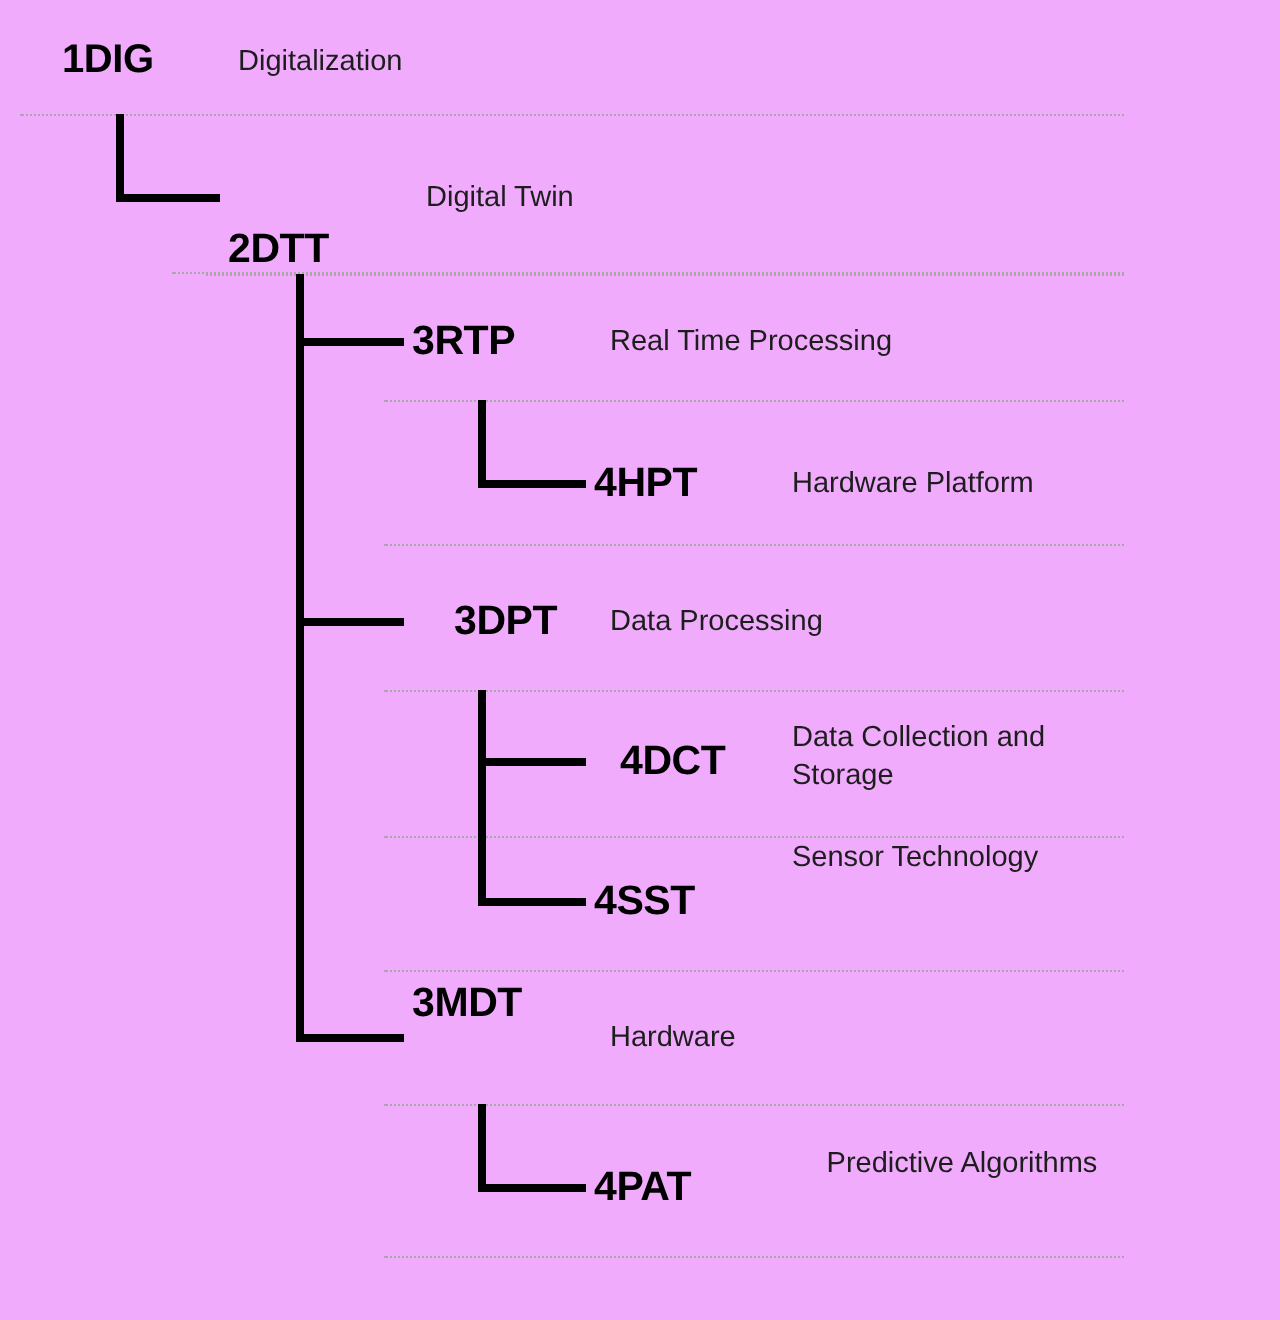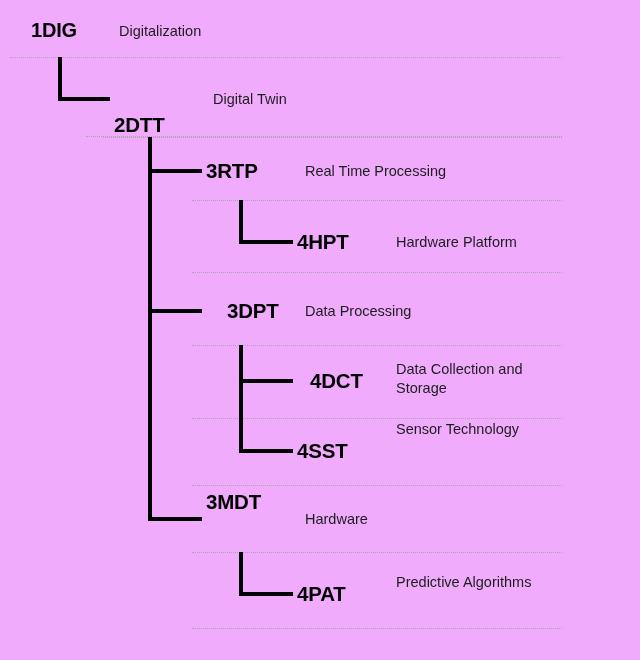--- a/index.html
+++ b/index.html
@@ -137,16 +137,16 @@
     <span class="label" style="left:380px; top:420px;">Sensor Technology</span>
   </div>
 
   <div class="node lvl3">
     <span class="code" style="left:206px; top:490px;">3MDT</span>
     <span class="label" style="left:289px; top:510px;">Hardware</span>
   </div>
 
   <div class="node lvl4">
     <span class="code" style="left:297px; top:582px;">4PAT</span>
-    <span class="label wrap" style="left:380px; top:573px;">Predictive Algorithms</span>
+    <span class="label wrap" style="left:380px; top:573px;text-align:center;">Predictive Algorithms</span>
   </div>
 
 </div>
 
 </body></html>

